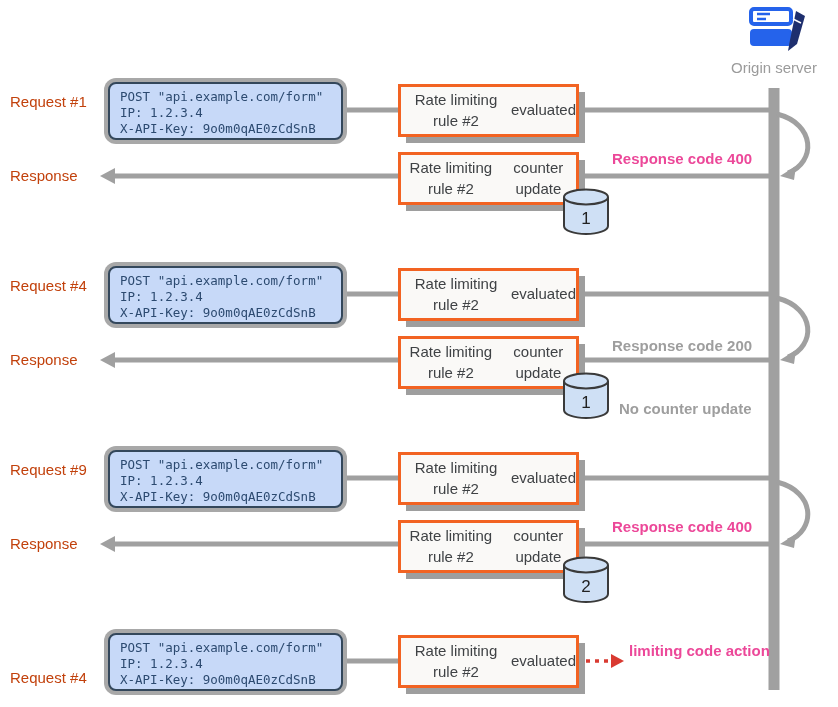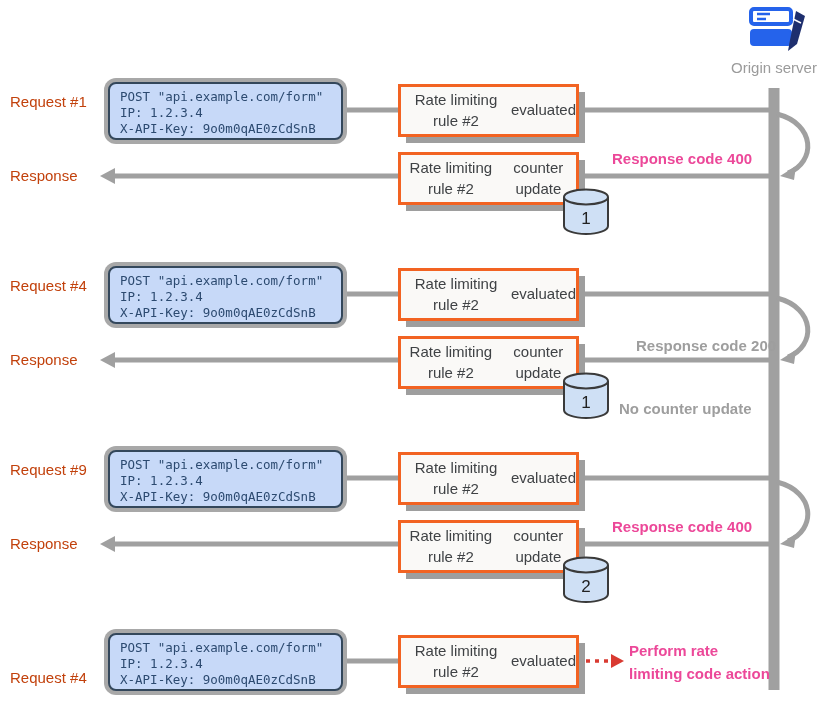--- a/index.html
+++ b/index.html
@@ -120,21 +120,21 @@
   <div class="rule-box" style="top:268px">
     <div>Rate limiting rule #2</div>
     <div>evaluated</div>
   </div>
 
   <div class="side-label" style="top:351px">Response</div>
   <div class="rule-box" style="top:336px">
     <div>Rate limiting rule #2</div>
     <div>counter update</div>
   </div>
-  <div class="ann grey" style="left:636px; top:337px">Response code 200</div>
+  <div class="ann grey" style="left:612px; top:337px">Response code 200</div>
   <div class="ann grey" style="left:619px; top:400px">No counter update</div>
   <svg class="db-cyl" style="left:561px; top:372px" viewBox="0 0 50 48">
     <path d="M3,9 L3,38 A22,8 0 0 0 47,38 L47,9" fill="#cfe0f5" stroke="#3a3a3a" stroke-width="2"></path>
     <ellipse cx="25" cy="9" rx="22" ry="7.5" fill="#cfe0f5" stroke="#3a3a3a" stroke-width="2"></ellipse>
     <text x="25" y="36" text-anchor="middle" font-size="17" fill="#222222" font-family="Liberation Sans, sans-serif">1</text>
   </svg>
 
   <div class="side-label" style="top:461px">Request #9</div>
   <div class="req-box" style="top:450px"><span>POST "api.example.com/form"</span>
 <span>IP: 1.2.3.4</span>
@@ -158,17 +158,16 @@
 
   <div class="side-label" style="top:669px">Request #4</div>
   <div class="req-box" style="top:633px"><span>POST "api.example.com/form"</span>
 <span>IP: 1.2.3.4</span>
 <span>X-API-Key: 9o0m0qAE0zCdSnB</span></div>
   <div class="rule-box" style="top:635px">
     <div>Rate limiting rule #2</div>
     <div>evaluated</div>
   </div>
   <div class="ann red" style="left:629px; top:640px; line-height:1.5">
-    <div>Perform rate</div>
     <div>limiting code action</div>
   </div>
 
 </div>
 
 </body></html>

